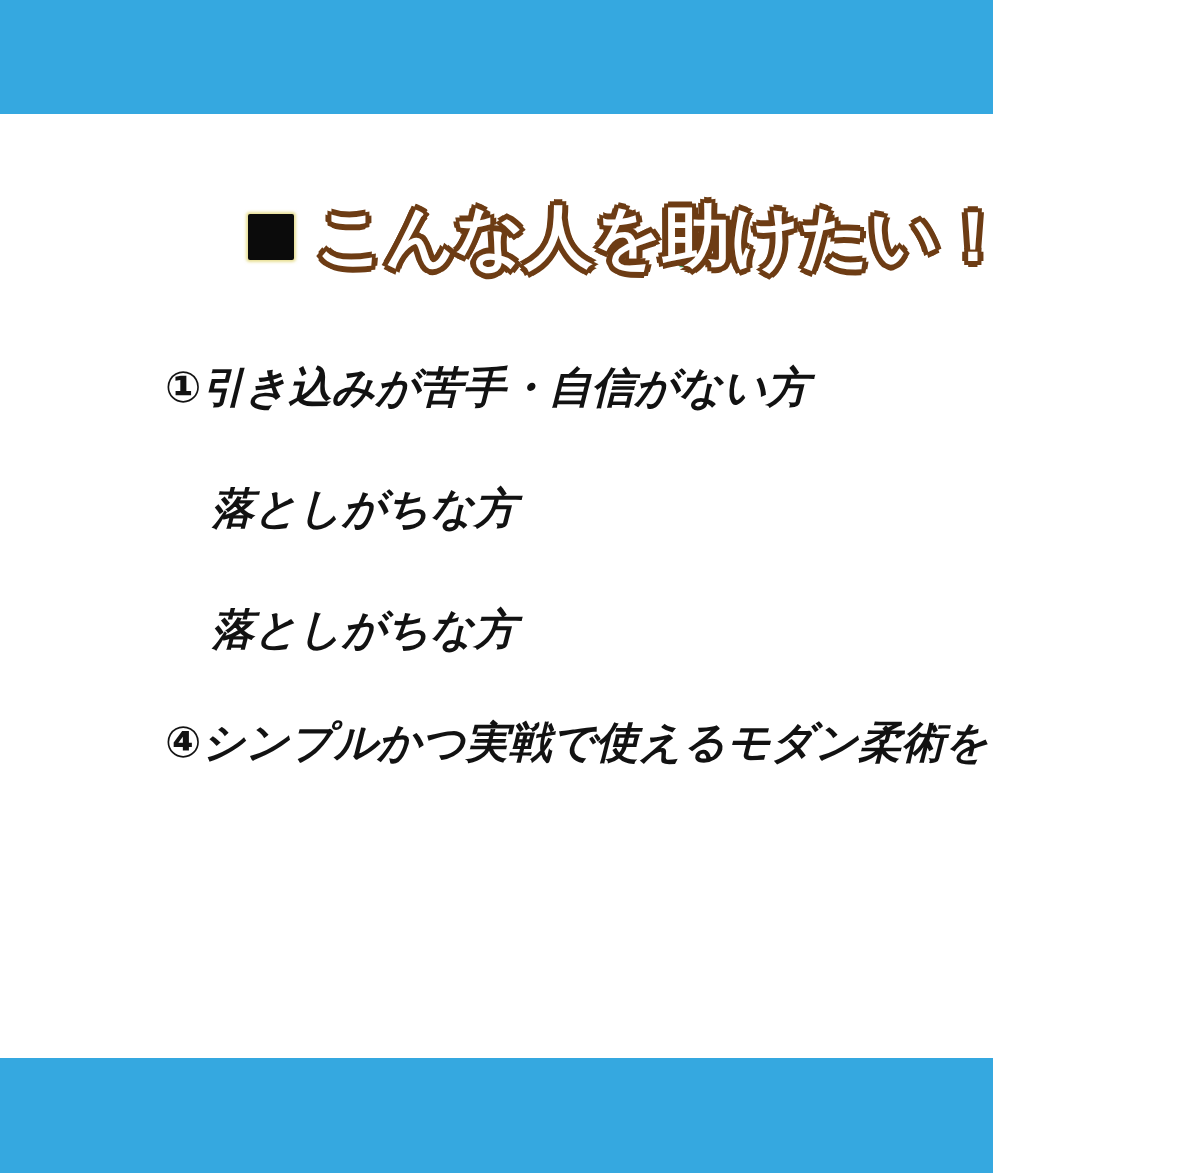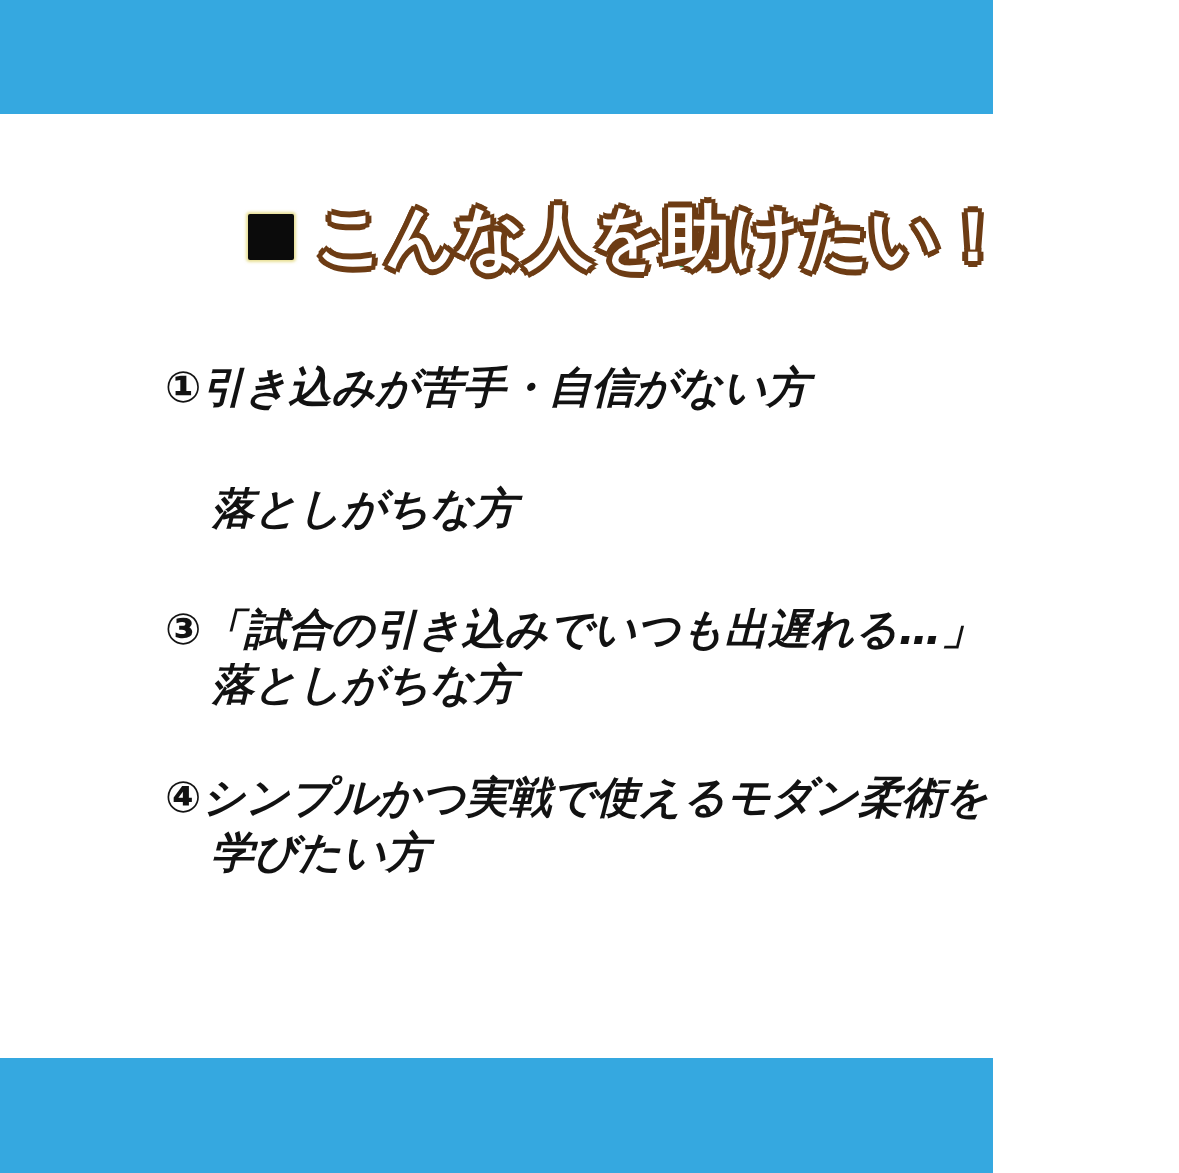--- a/index.html
+++ b/index.html
@@ -119,26 +119,24 @@
 
     <p class="list-item list-item--spaced">
       <span class="list-line">①引き込みが苦手・自信がない方</span>
     </p>
 
     <p class="list-item list-item--spaced">
       <span class="list-line cont">落としがちな方</span>
     </p>
 
     <p class="list-item">
-      <span class="list-line">③「試合の引き込みでいつも出遅れる…」</span>
       <span class="list-line cont">落としがちな方</span>
     </p>
 
     <p class="list-item">
       <span class="list-line">④シンプルかつ実戦で使えるモダン柔術を</span>
-      <span class="list-line cont">学びたい方</span>
     </p>
 
   </div>
 
   <div class="band band-bottom"></div>
 
 </div>
 
 </body></html>

